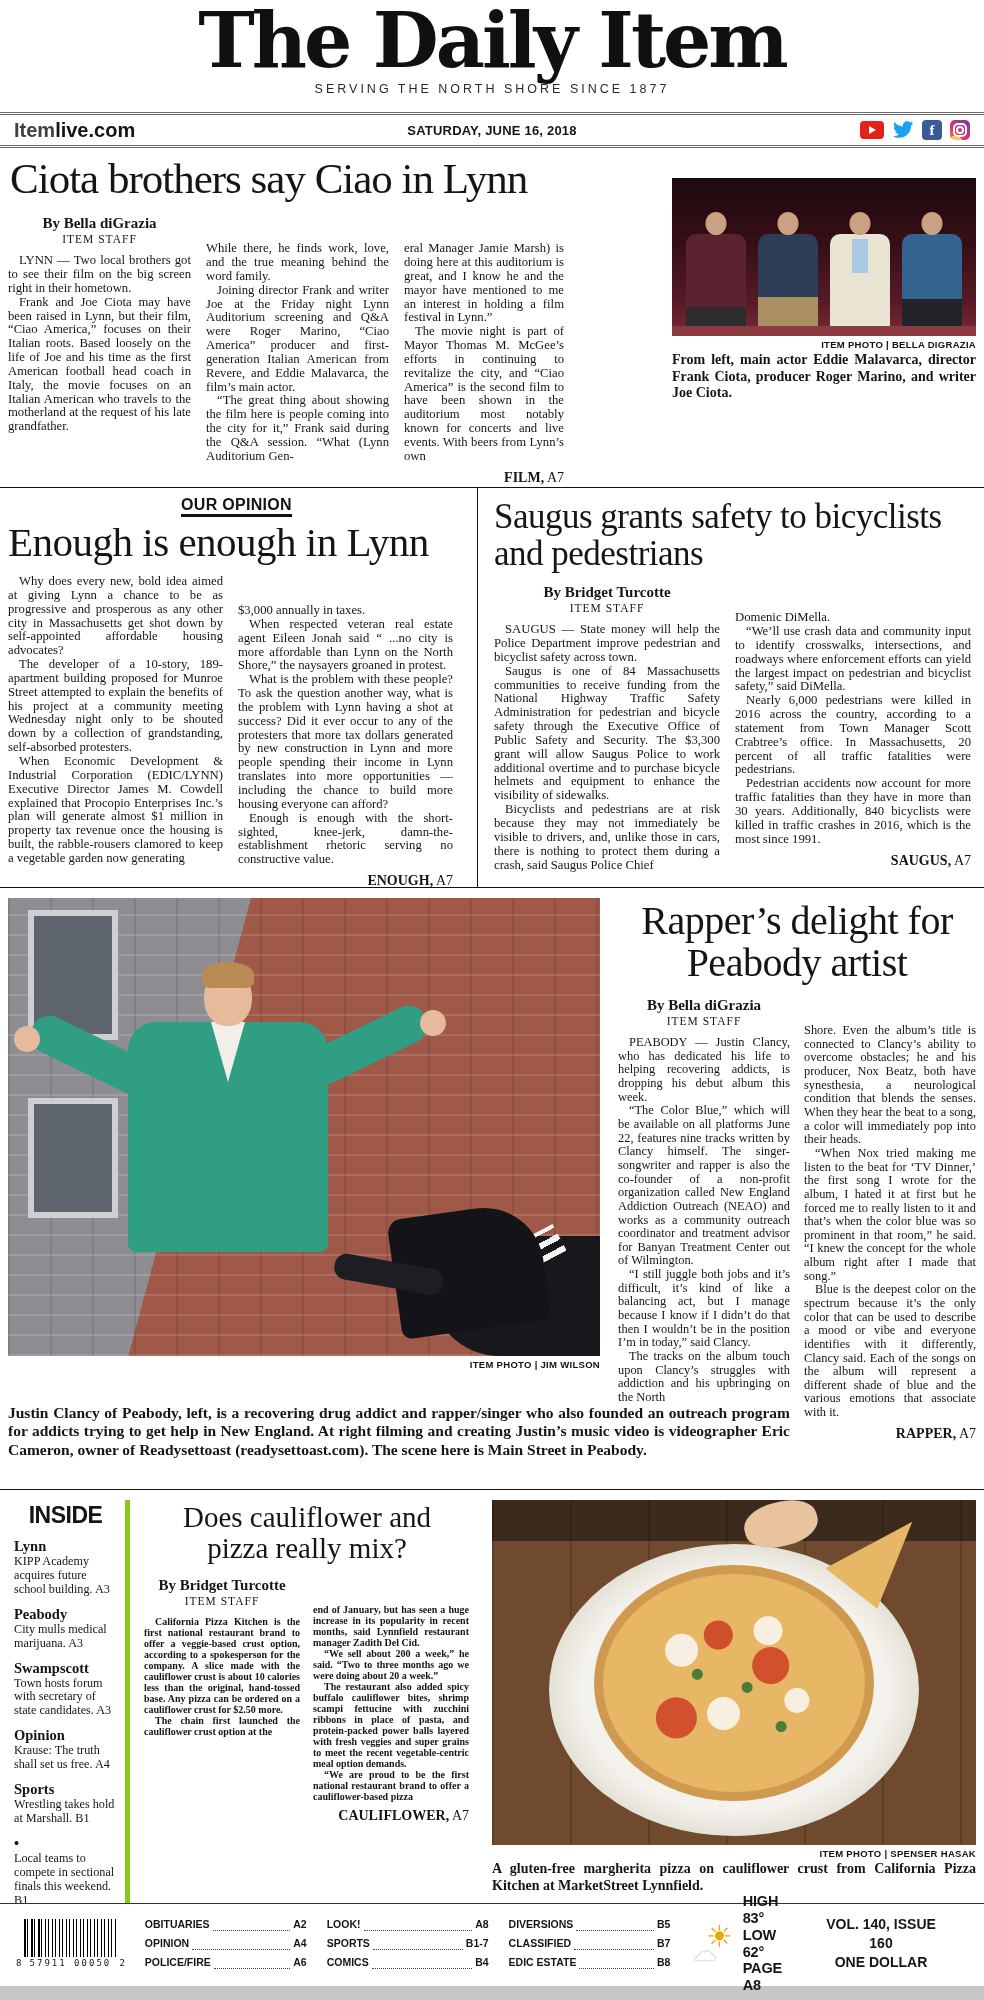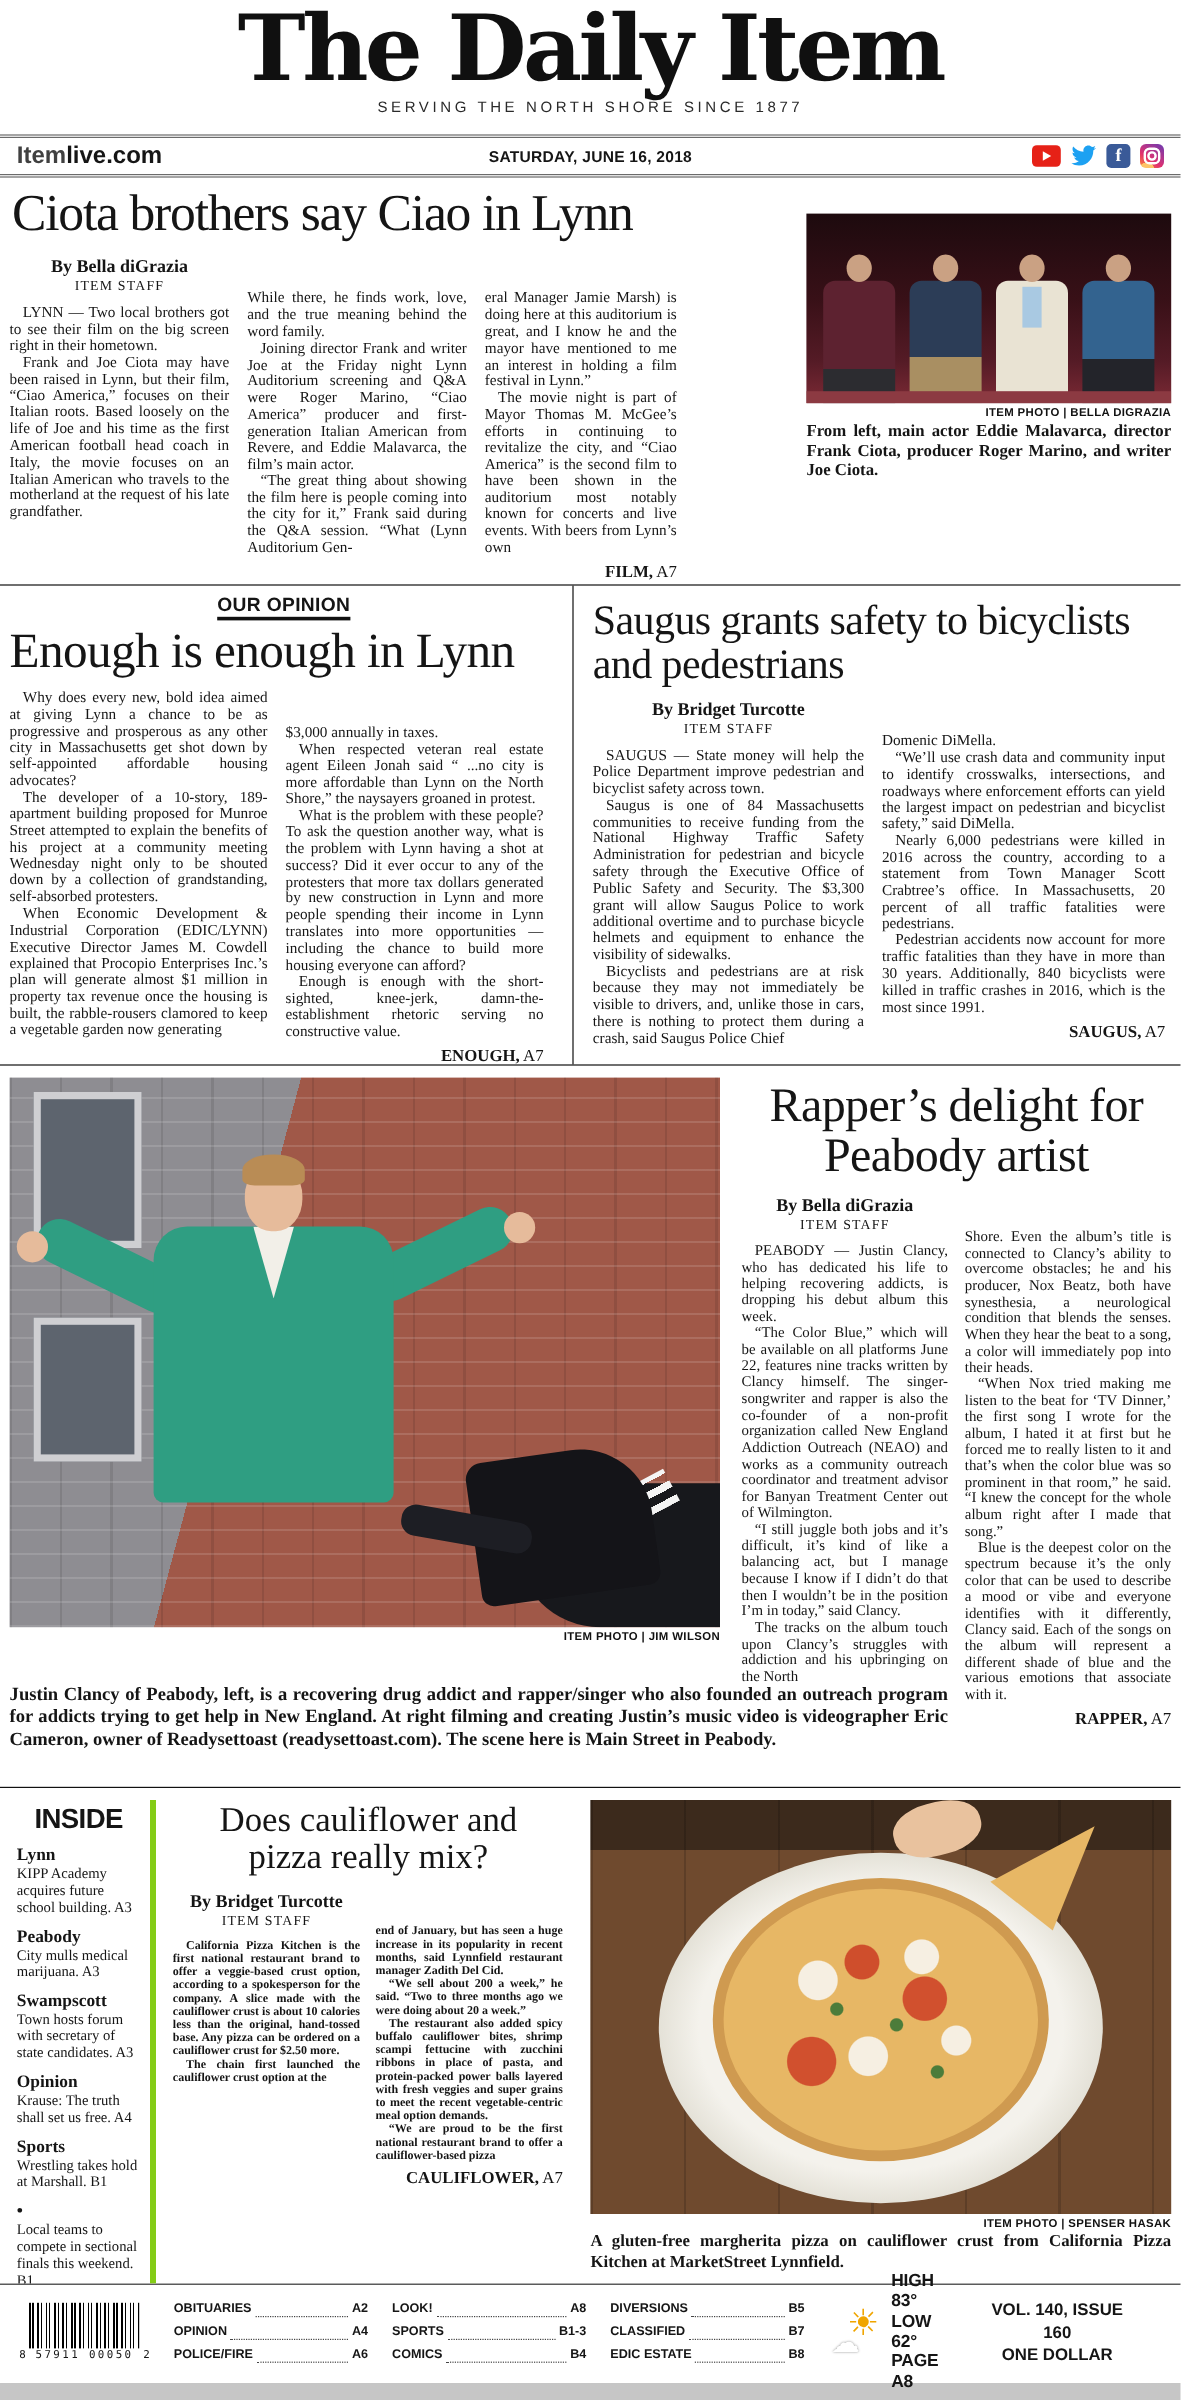--- a/index.html
+++ b/index.html
@@ -424,21 +424,21 @@
     </div>
     <div class="idx">
       <div class="idx-row">
           <span>LOOK!</span>
           <span class="idx-dots"></span>
           <span>A8</span>
         </div>
       <div class="idx-row">
           <span>SPORTS</span>
           <span class="idx-dots"></span>
-          <span>B1-3</span>
+          <span>B1-7</span>
         </div>
       <div class="idx-row">
           <span>COMICS</span>
           <span class="idx-dots"></span>
           <span>B4</span>
         </div>
     </div>
     <div class="idx">
       <div class="idx-row">
           <span>DIVERSIONS</span>

